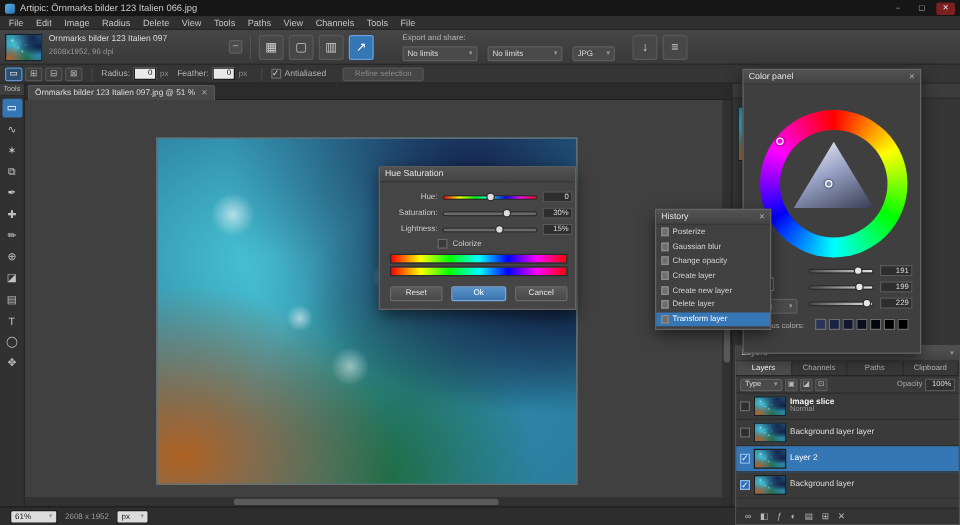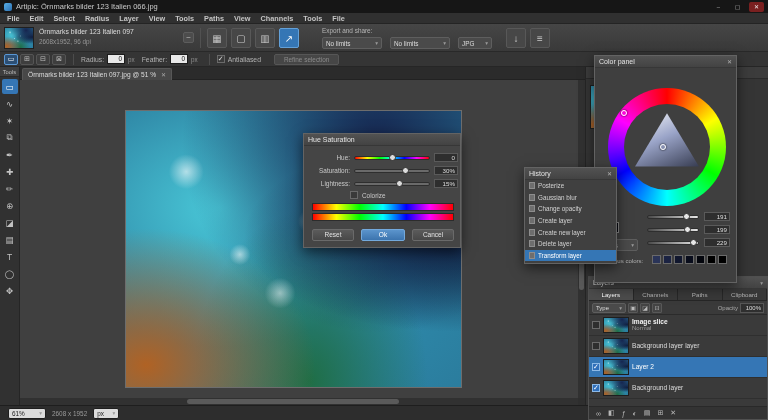--- a/index.html
+++ b/index.html
@@ -10,21 +10,21 @@
 
 
 .titlebar{left:0;top:0;width:768px;height:13px;background:#161616;display:flex;align-items:center;gap:4px;padding:0 4px;}
 .app-icon{width:8px;height:8px;border-radius:2px;background:linear-gradient(135deg,#59b0e8,#2b6fb0);}
 .titlebar .ttl{flex:1;font-size:7.5px;color:#c9c9c9;white-space:nowrap;}
 .win-btn{width:15px;height:10px;display:flex;align-items:center;justify-content:center;font-size:6px;color:#b5b5b5;}
 .win-btn.close{background:#7a2020;border-radius:2px;color:#eee;}
 
 
 .menubar{left:0;top:13px;width:768px;height:11px;background:#303030;border-bottom:1px solid #242424;display:flex;align-items:center;padding-left:2px;}
-.menu-item{padding:0 5px;font-size:7.3px;color:#c4c4c4;font-weight:bold;}
+.menu-item{padding:0 5px;font-size:7.3px;color:#c4c4c4;}
 
 
 .topbar{left:0;top:24px;width:768px;height:28px;background:linear-gradient(#464646,#393939);border-bottom:1px solid #292929;}
 .doc-thumb{left:4px;top:3px;width:30px;height:22px;border:1px solid #1f1f1f;}
 .doc-name{left:39px;top:4px;width:142px;font-size:6.8px;color:#ddd;white-space:nowrap;overflow:hidden;}
 .doc-info{left:39px;top:14px;font-size:6.3px;color:#969696;}
 .collapse-btn{left:183px;top:8px;width:11px;height:11px;background:#4c4c4c;border:1px solid #5d5d5d;border-radius:2px;color:#ccc;font-size:7px;text-align:center;line-height:8px;}
 .tb-sep{top:4px;width:1px;height:20px;background:#272727;border-right:1px solid #515151;}
 .iconrow{top:4px;display:flex;gap:4px;}
 .tb-btn{width:20px;height:20px;background:#474747;border:1px solid #585858;border-radius:2px;color:#c9c9c9;font-size:10px;display:flex;align-items:center;justify-content:center;}
@@ -156,23 +156,23 @@
     <span class="ttl">Artipic: Örnmarks bilder 123 Italien 066.jpg</span>
     <span class="win-btn">–</span>
     <span class="win-btn">▢</span>
     <span class="win-btn close">✕</span>
   </div>
 
   <div class="abs menubar">
 
   <span class="menu-item">File</span>
       <span class="menu-item">Edit</span>
-      <span class="menu-item">Select</span>
+      <span class="menu-item">Image</span>
       <span class="menu-item">Radius</span>
-      <span class="menu-item">Layer</span>
+      <span class="menu-item">Delete</span>
       <span class="menu-item">View</span>
       <span class="menu-item">Tools</span>
       <span class="menu-item">Paths</span>
       <span class="menu-item">View</span>
       <span class="menu-item">Channels</span>
       <span class="menu-item">Tools</span>
       <span class="menu-item">File</span>
     </div>
 
   <div class="abs topbar">

